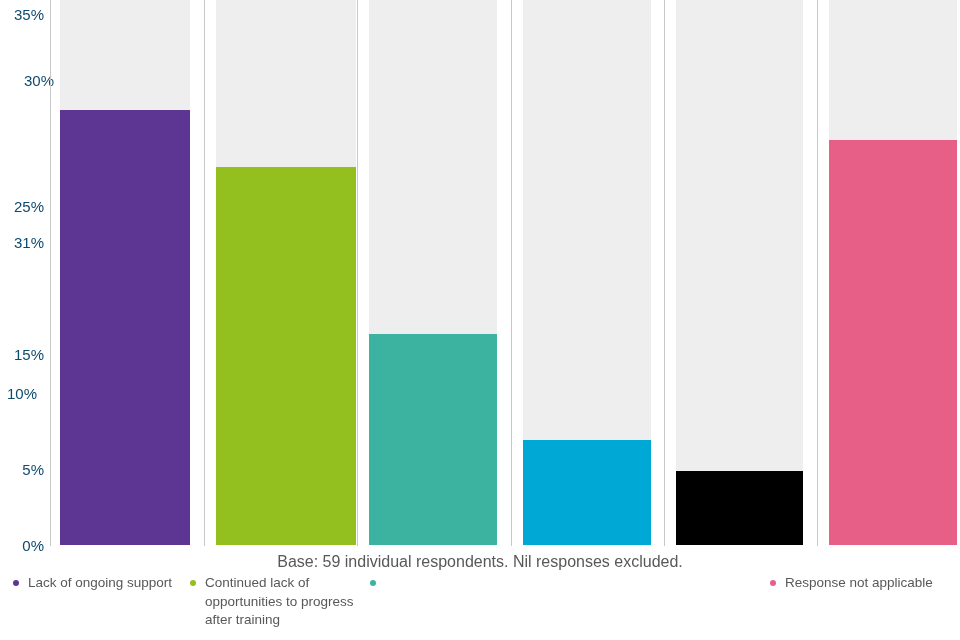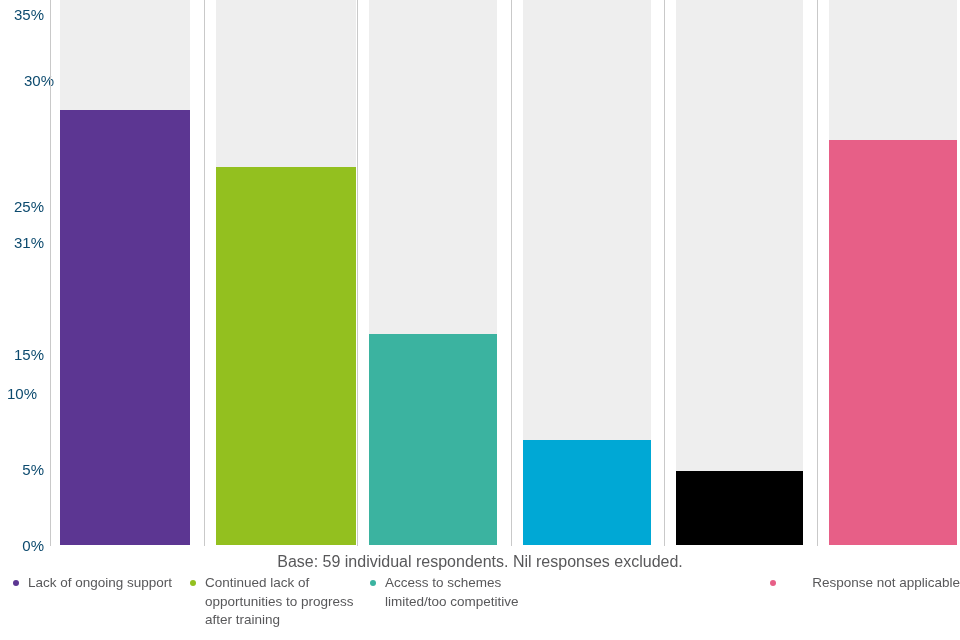--- a/index.html
+++ b/index.html
@@ -183,24 +183,23 @@
       </div>
       <div class="legend-col" style="left: 185px; width: 180px;">
         <div class="legend-entry">
           <span class="legend-bullet" style="background: rgb(147, 192, 31);"></span>
           <span class="legend-label">Continued lack of opportunities to progress after training</span>
         </div>
       </div>
       <div class="legend-col" style="left: 365px; width: 180px;">
         <div class="legend-entry">
           <span class="legend-bullet" style="background: rgb(59, 179, 160);"></span>
-          <span class="legend-label">Access to schemes limited/too competitive</span>
-        </div>
-      </div>
-      <div class="legend-col" style="left: 765px; width: 195px; text-align: right;">
+        </div>
+      </div>
+      <div class="legend-col" style="left: 765px; width: 195px;">
         <div class="legend-entry">
           <span class="legend-bullet" style="background: rgb(231, 95, 135);"></span>
           <span class="legend-label">Response not applicable</span>
         </div>
       </div>
     </div>
 
 </div>
 
 </body></html>

